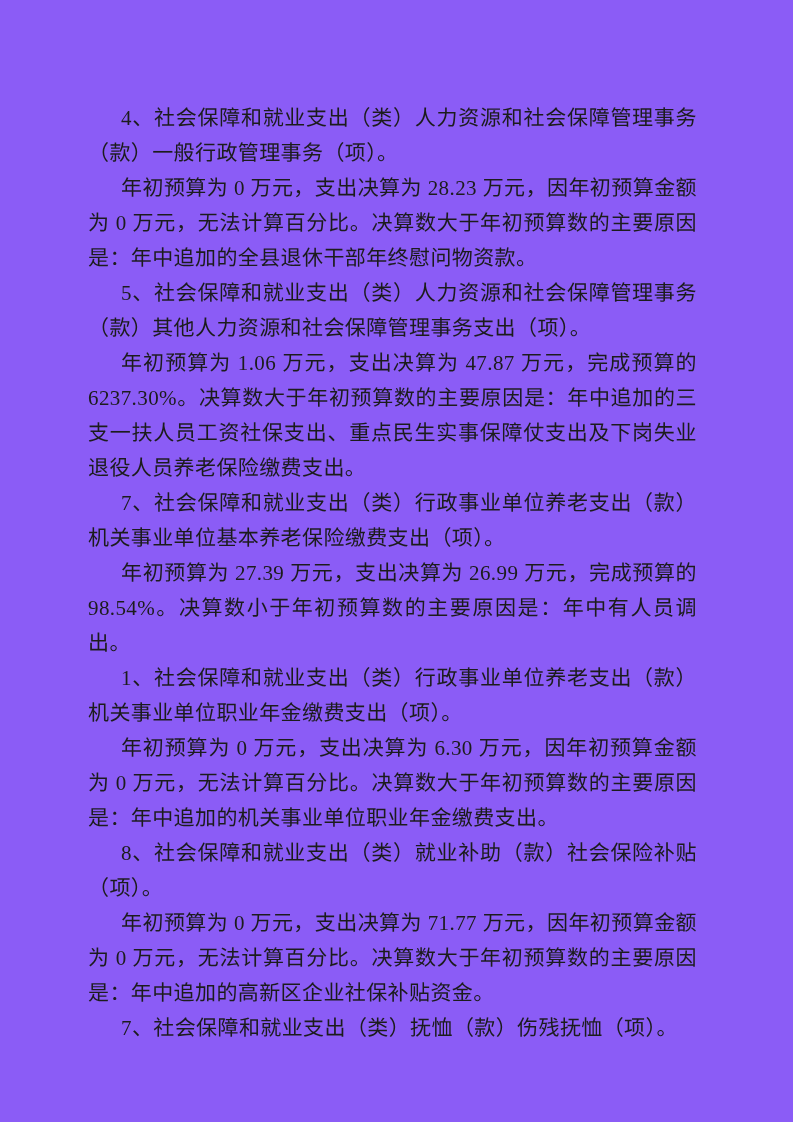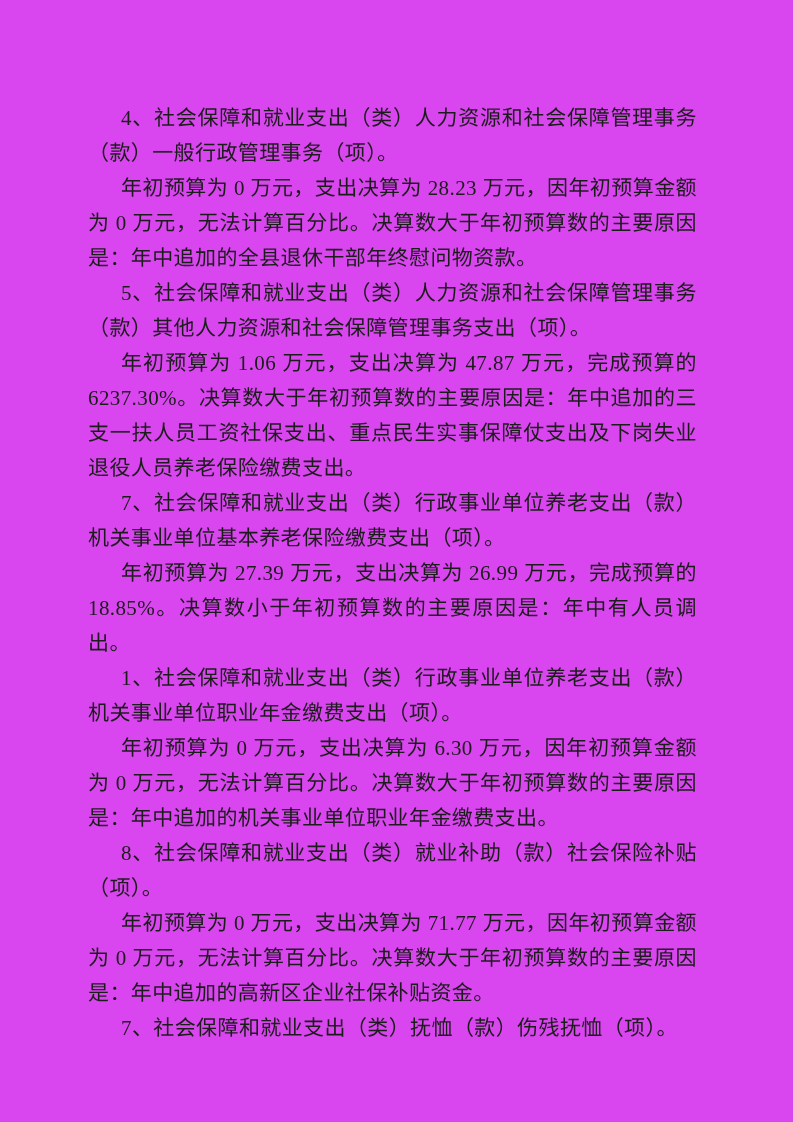--- a/index.html
+++ b/index.html
@@ -14,21 +14,21 @@
     position: relative;
   }
   .page {
     position: absolute;
     top: 0;
     left: 0;
     width: 793px;
     height: 1122px;
     box-sizing: border-box;
     padding: 101px 96px 0 88px;
-    background: #d946ef;
+    background: #8b5cf6;
   }
   .doc-body p {
     margin: 0;
     padding: 0;
     font-family: "Liberation Serif", "DejaVu Serif", serif;
     font-size: 21px;
     line-height: 35px;
     color: #1c1c1c;
     text-align: justify;
     text-justify: inter-character;
@@ -39,20 +39,20 @@
 </head>
 <body>
 
 <div class="page">
   <div class="doc-body">
     <p>4、社会保障和就业支出（类）人力资源和社会保障管理事务（款）一般行政管理事务（项）。</p>
     <p>年初预算为 0 万元，支出决算为 28.23 万元，因年初预算金额为 0 万元，无法计算百分比。决算数大于年初预算数的主要原因是：年中追加的全县退休干部年终慰问物资款。</p>
     <p>5、社会保障和就业支出（类）人力资源和社会保障管理事务（款）其他人力资源和社会保障管理事务支出（项）。</p>
     <p>年初预算为 1.06 万元，支出决算为 47.87 万元，完成预算的 6237.30%。决算数大于年初预算数的主要原因是：年中追加的三支一扶人员工资社保支出、重点民生实事保障仗支出及下岗失业退役人员养老保险缴费支出。</p>
     <p>7、社会保障和就业支出（类）行政事业单位养老支出（款）机关事业单位基本养老保险缴费支出（项）。</p>
-    <p>年初预算为 27.39 万元，支出决算为 26.99 万元，完成预算的 18.85%。决算数小于年初预算数的主要原因是：年中有人员调出。</p>
+    <p>年初预算为 27.39 万元，支出决算为 26.99 万元，完成预算的 98.54%。决算数小于年初预算数的主要原因是：年中有人员调出。</p>
     <p>1、社会保障和就业支出（类）行政事业单位养老支出（款）机关事业单位职业年金缴费支出（项）。</p>
     <p>年初预算为 0 万元，支出决算为 6.30 万元，因年初预算金额为 0 万元，无法计算百分比。决算数大于年初预算数的主要原因是：年中追加的机关事业单位职业年金缴费支出。</p>
     <p>8、社会保障和就业支出（类）就业补助（款）社会保险补贴（项）。</p>
     <p>年初预算为 0 万元，支出决算为 71.77 万元，因年初预算金额为 0 万元，无法计算百分比。决算数大于年初预算数的主要原因是：年中追加的高新区企业社保补贴资金。</p>
     <p>7、社会保障和就业支出（类）抚恤（款）伤残抚恤（项）。</p>
   </div>
 </div>
 
 </body></html>

